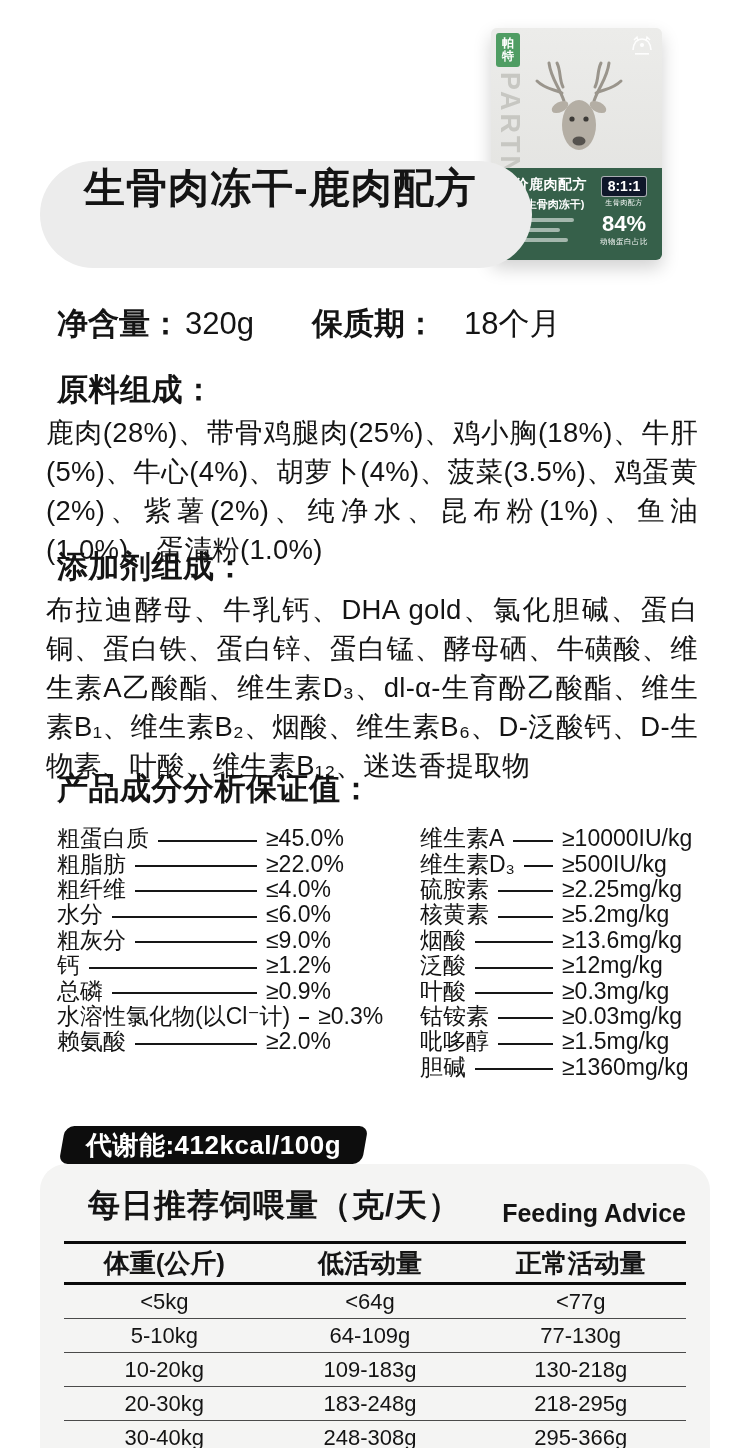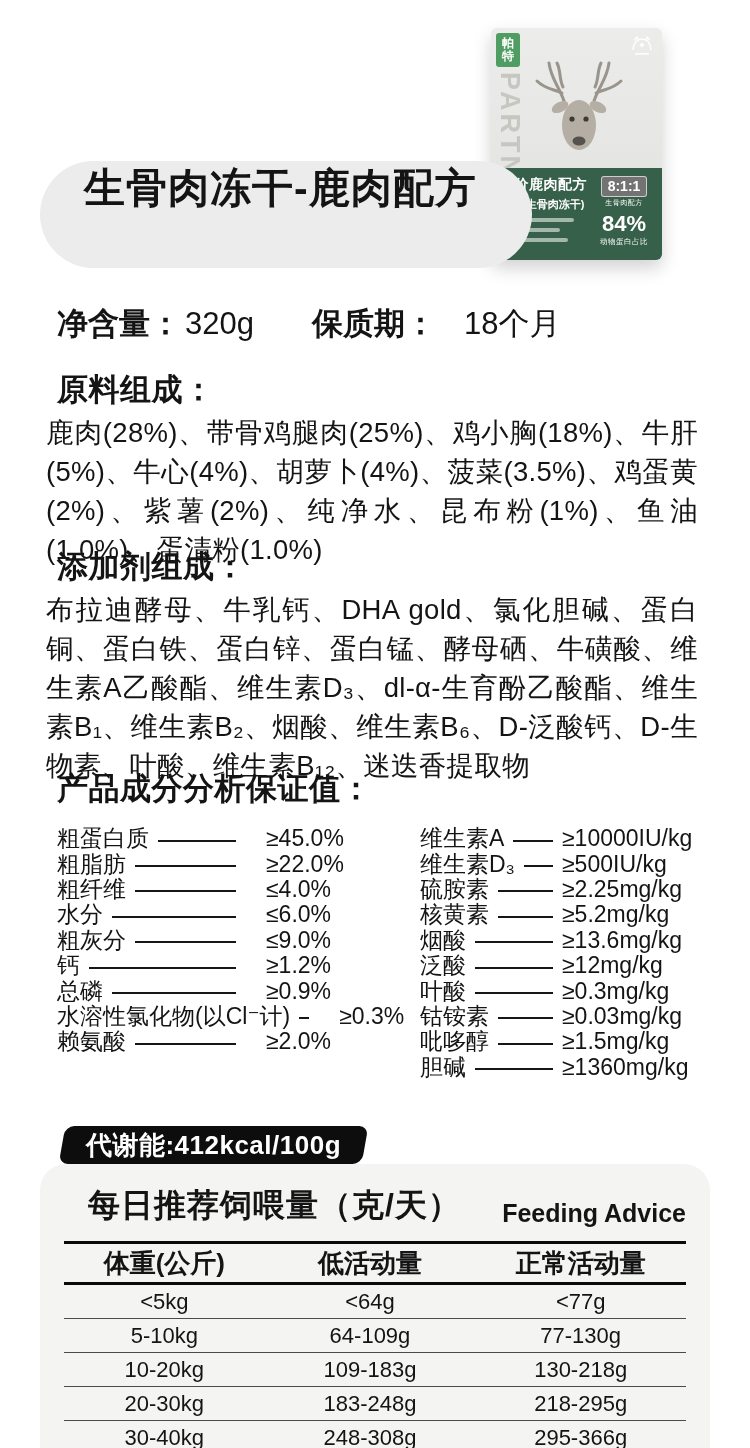--- a/index.html
+++ b/index.html
@@ -36,21 +36,21 @@
   }
   .pkg-panel-left{flex:1;min-width:0;}
   .pkg-line1{font-size:14px;font-weight:800;letter-spacing:.5px;}
   .pkg-line2{font-size:11px;font-weight:700;margin-top:3px;}
   .fineprint-bar{height:4px;background:rgba(255,255,255,.55);border-radius:2px;margin-top:6px;}
   .fineprint-bar.b1{width:74px;}
   .fineprint-bar.b2{width:60px;}
   .fineprint-bar.b3{width:68px;}
   .pkg-panel-right{width:62px;display:flex;flex-direction:column;align-items:center;}
   .pkg-badge{
-    background:#737373;border:1px solid rgba(255,255,255,.65);border-radius:3px;
+    background:#0f172a;border:1px solid rgba(255,255,255,.65);border-radius:3px;
     font-size:14px;font-weight:800;padding:1px 6px;line-height:1.2;
   }
   .pkg-badge-sub{font-size:7px;margin-top:1px;letter-spacing:.5px;}
   .pkg-percent{font-size:22px;font-weight:800;line-height:1;margin-top:5px;}
   .pkg-percent-sub{font-size:7.5px;margin-top:2px;letter-spacing:.5px;}
 
   
   .title-pill{
     position:absolute;left:40px;top:161px;width:492px;height:107px;background:#ececec;
     border-radius:54px;display:flex;align-items:flex-start;padding-left:44px;box-sizing:border-box;
@@ -75,21 +75,21 @@
   #ana-h{top:768px;text-align:right;}
 
   
   .a-col{position:absolute;top:826px;}
   .a-left{left:57px;width:305px;}
   .a-right{left:420px;width:292px;}
   .a-row{display:flex;align-items:center;height:25.4px;font-size:23px;font-weight:400;}
   .a-label{white-space:nowrap;}
   .a-line{flex:1;border-top:2.5px solid #161616;margin:0 9px;transform:translateY(2px);min-width:10px;}
   .a-value{white-space:nowrap;}
-  .a-left  .a-value{width:96px;margin-left:21px;}
+  .a-left  .a-value{width:96px;}
   .a-right .a-value{width:150px;}
 
   
   .meta-pill{
     position:absolute;left:62px;top:1126px;height:38px;background:#0d0d0d;color:#fff;
     display:flex;align-items:center;padding:0 24px;border-radius:9px;
     transform:skewX(-10deg);
   }
   .meta-pill span{display:block;transform:skewX(10deg);font-size:26px;font-weight:700;letter-spacing:.5px;}
 

